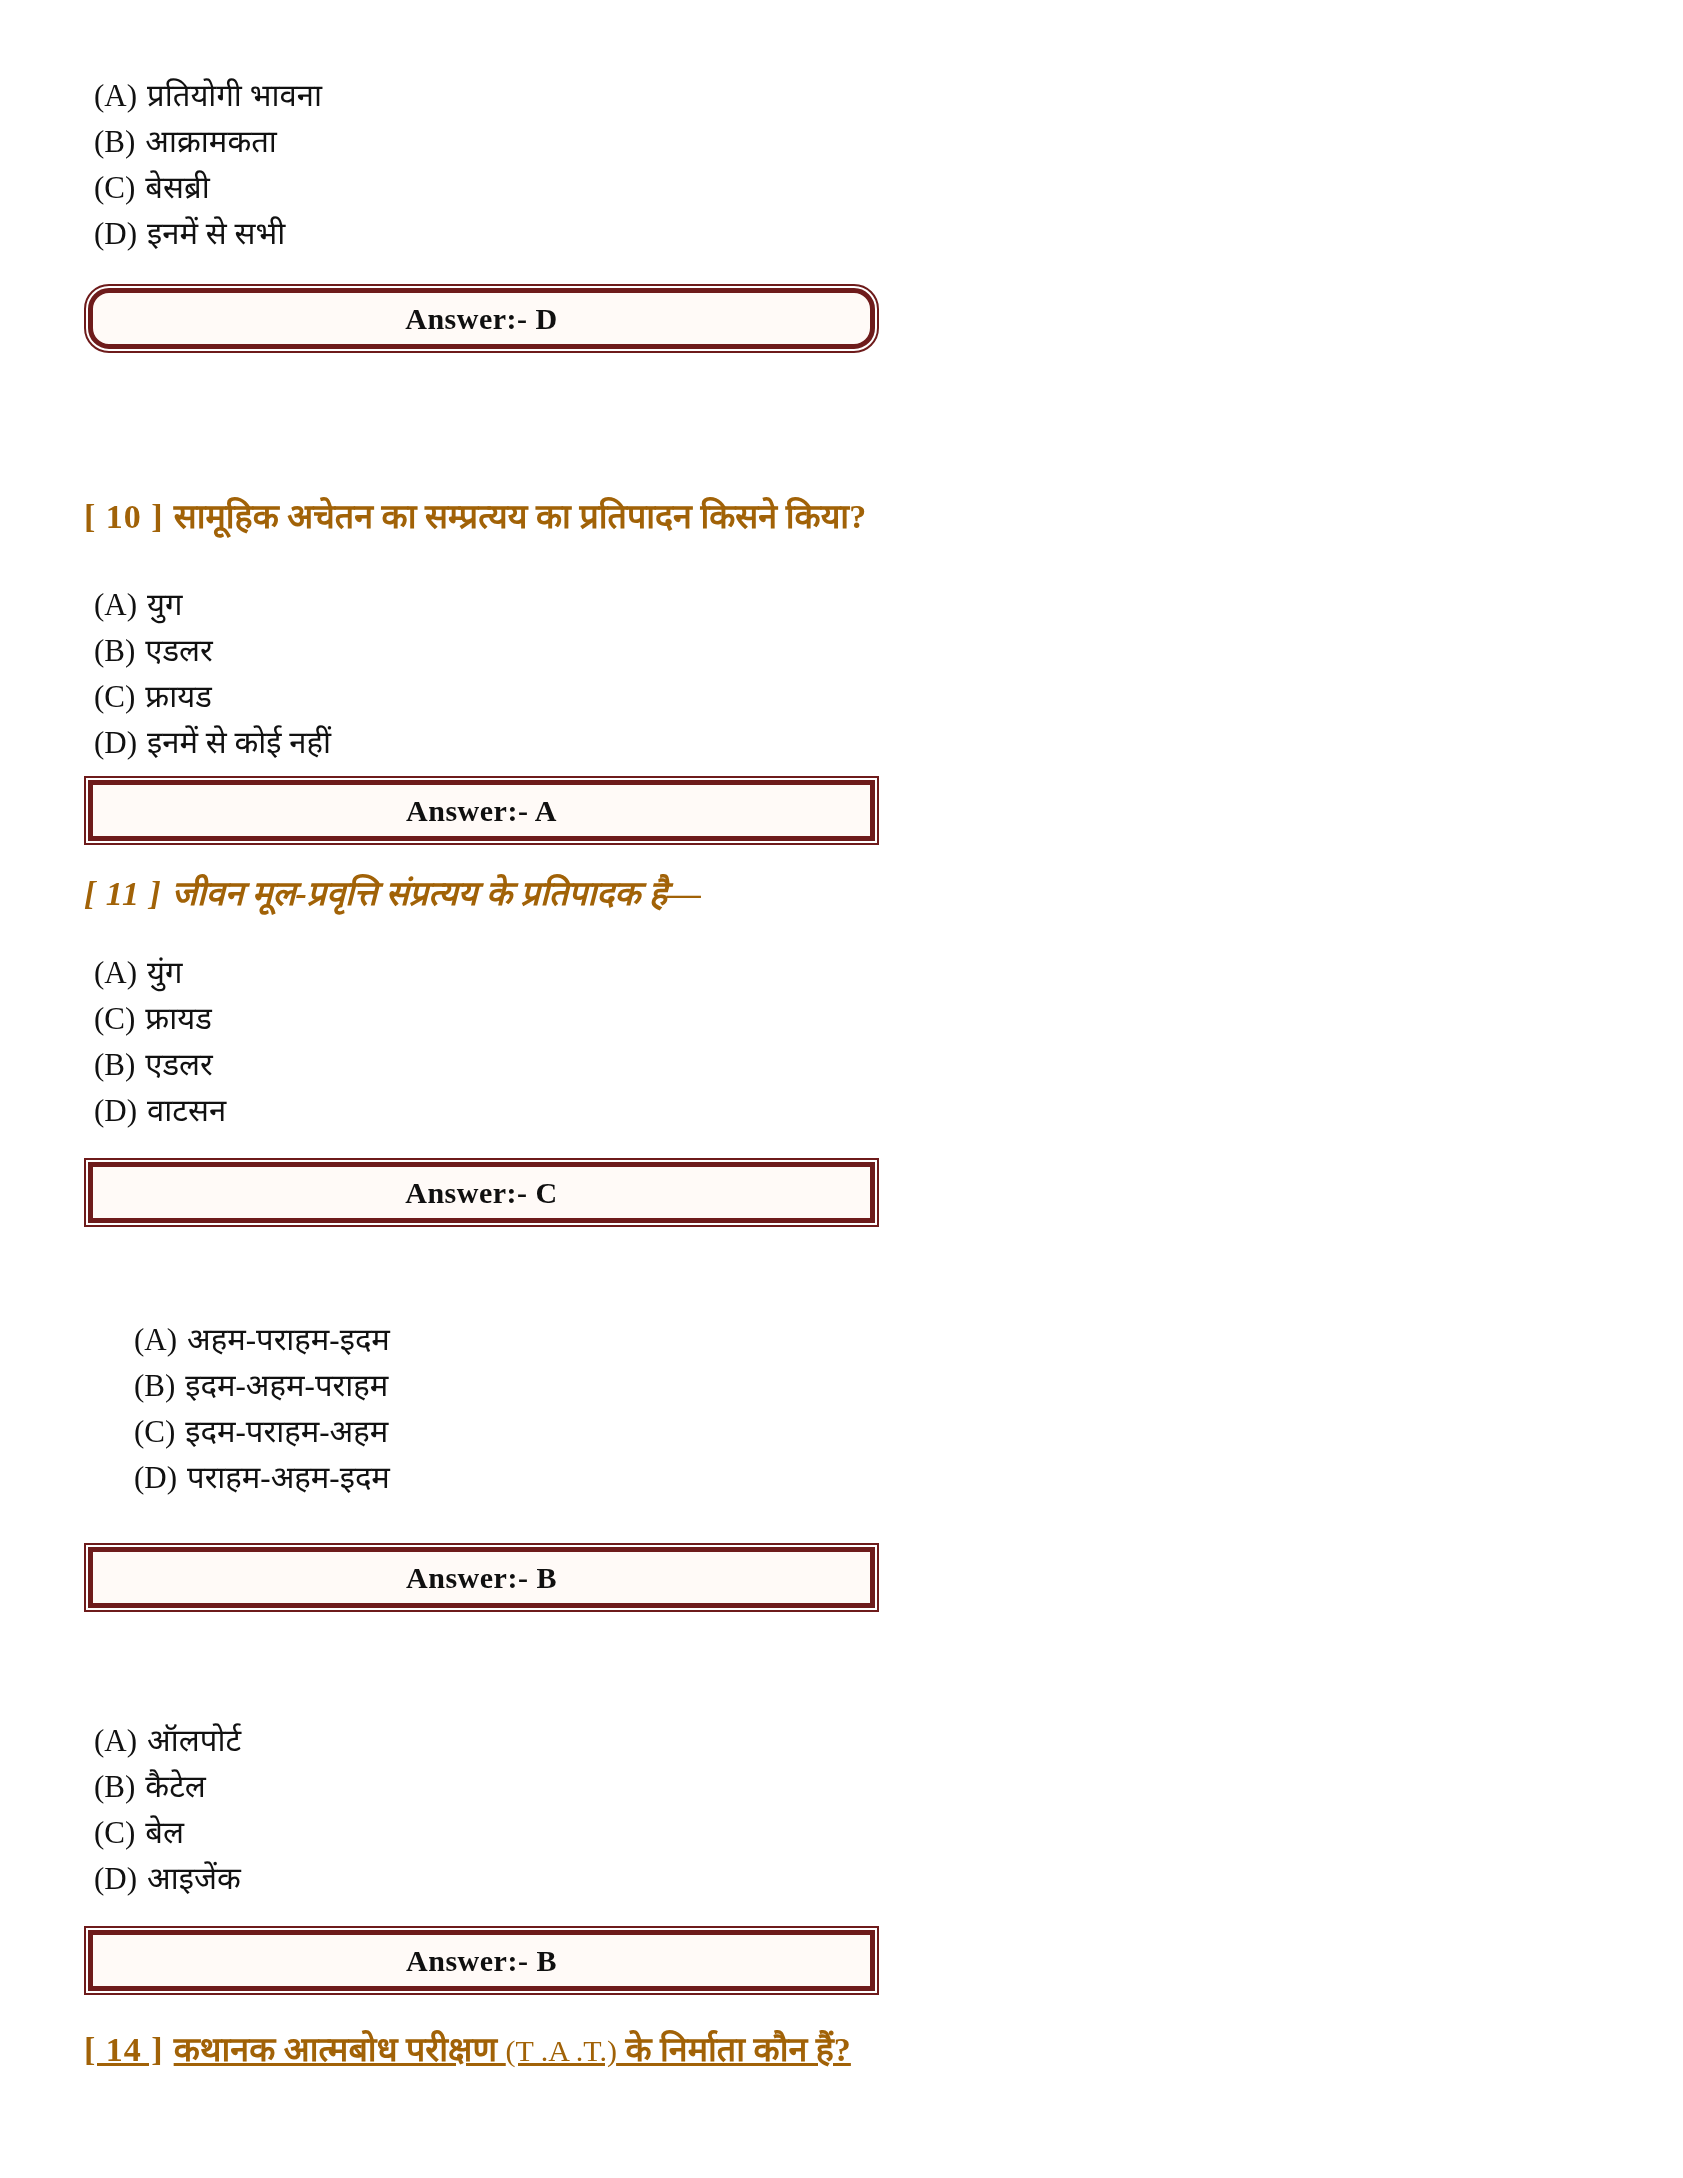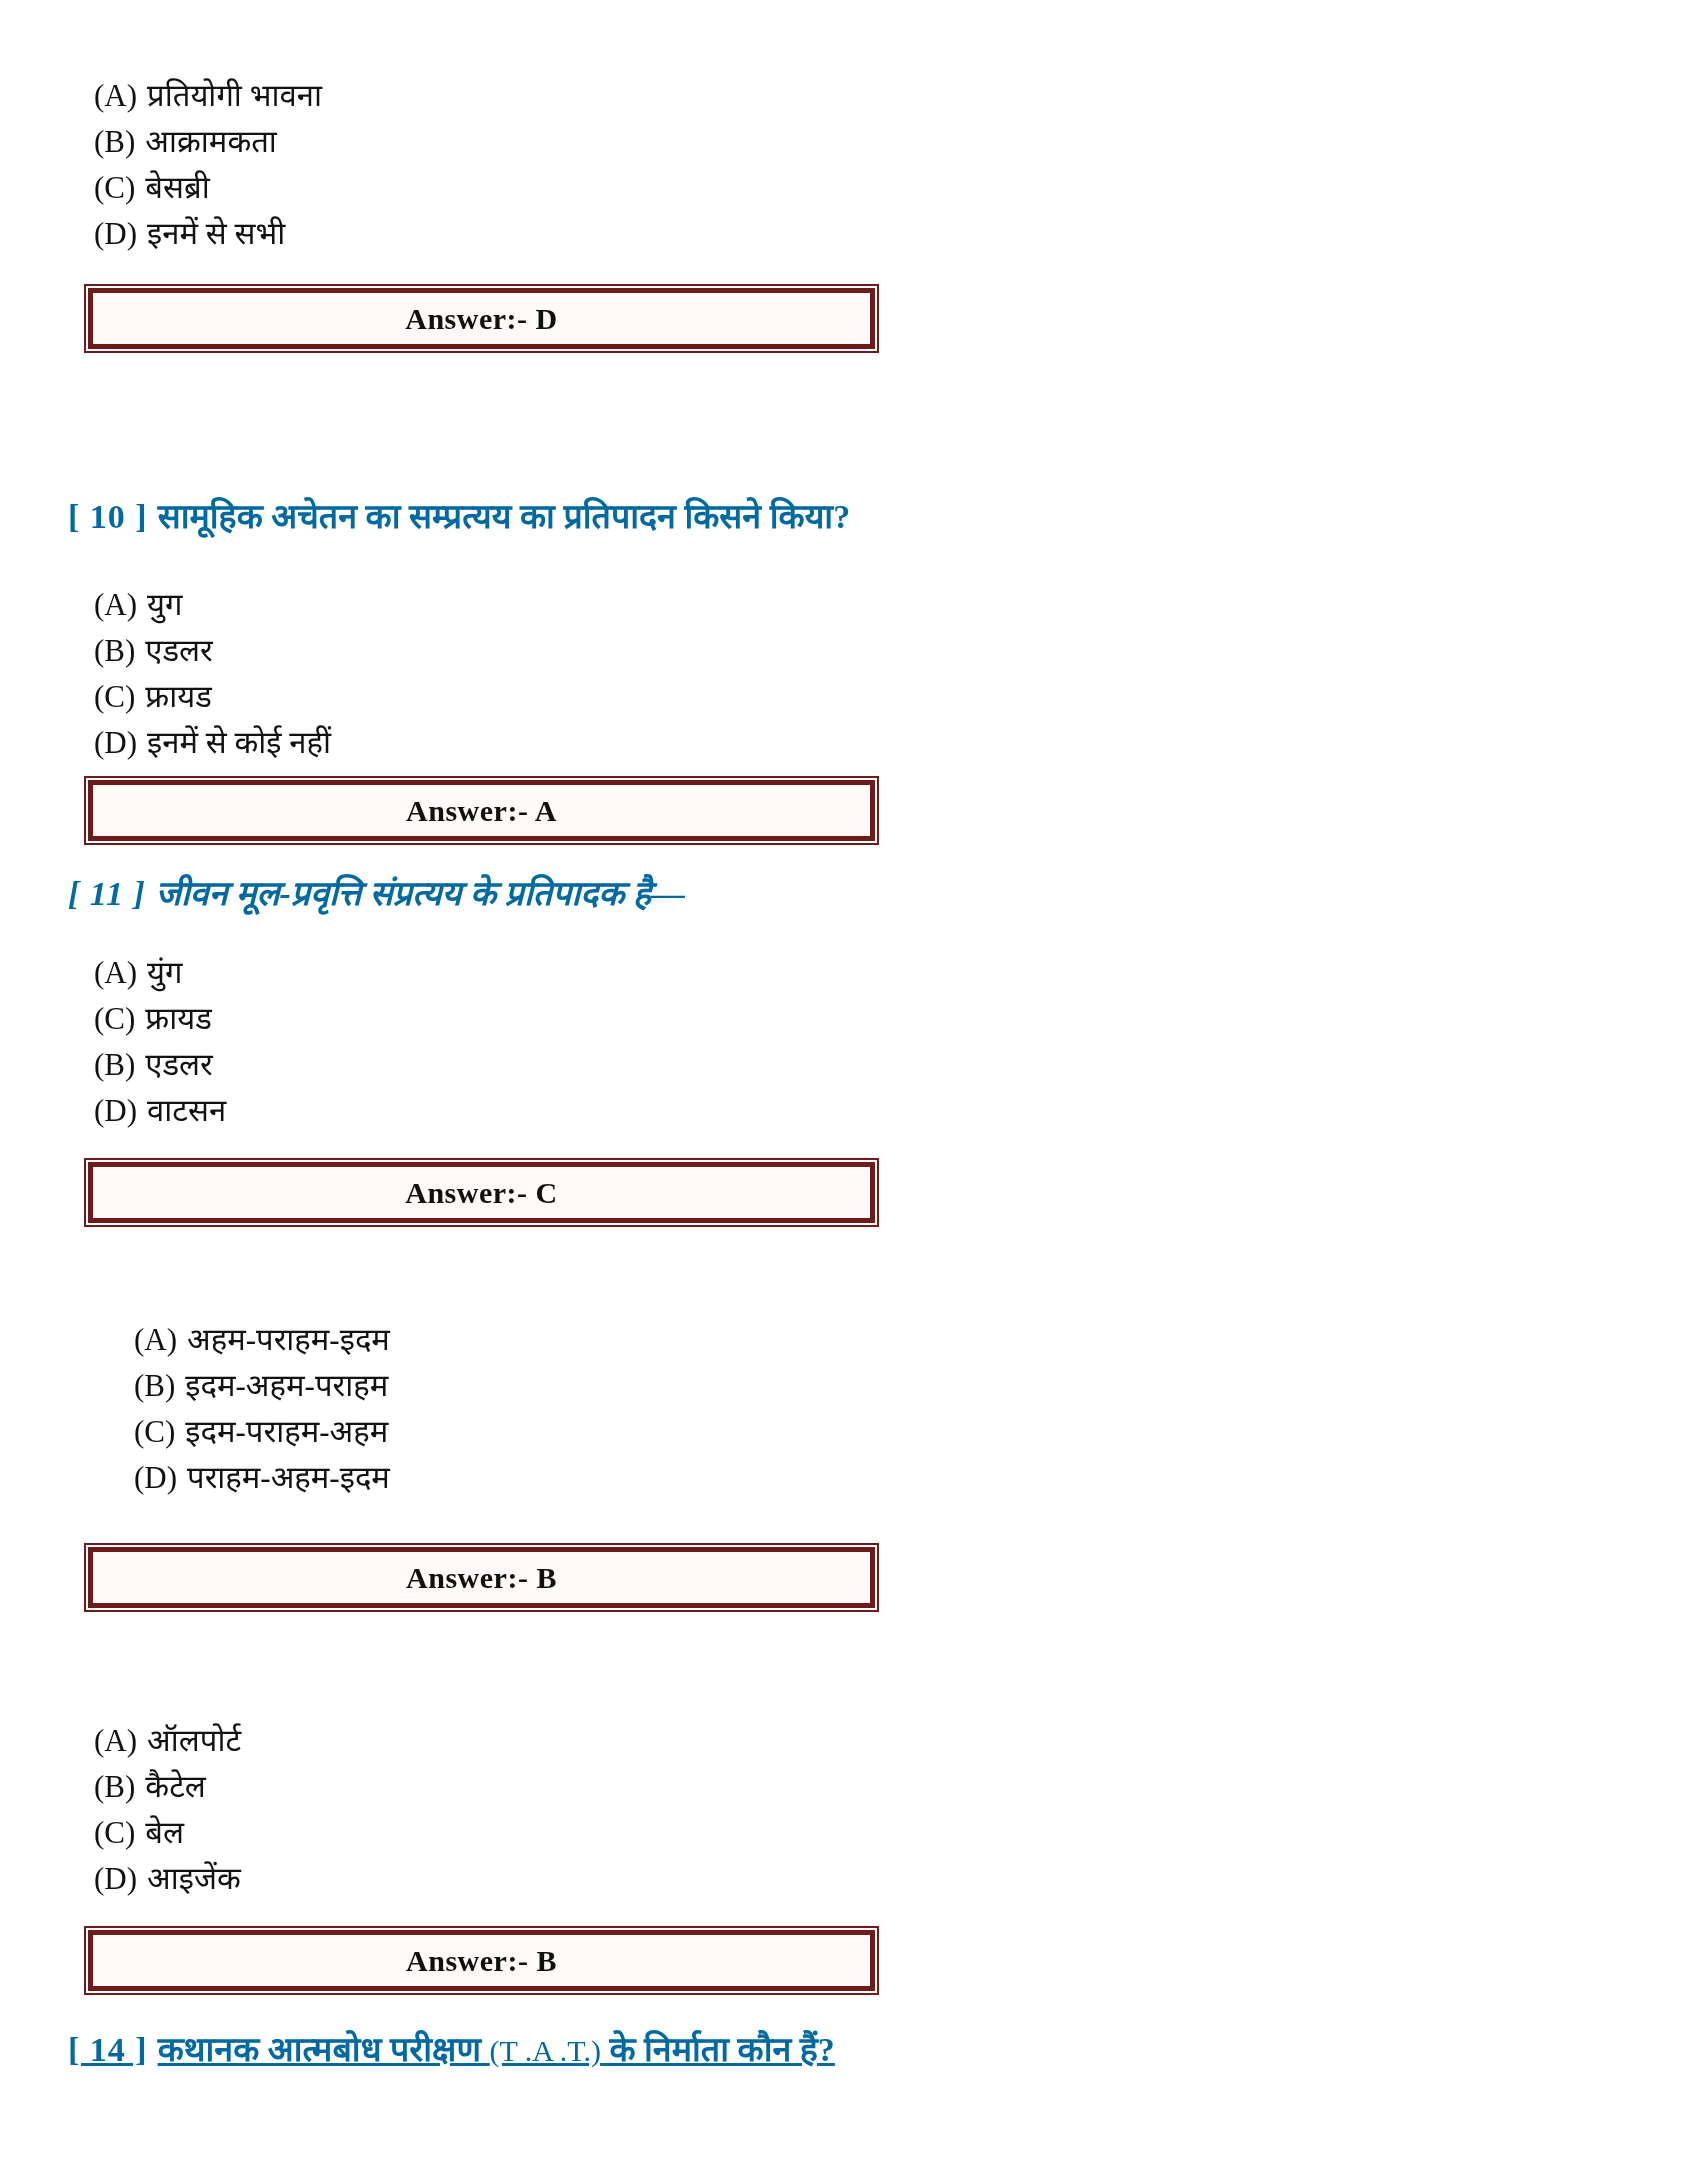--- a/index.html
+++ b/index.html
@@ -27,24 +27,24 @@
     line-height: 46px;
     font-size: 31px;
     color: #111111;
     white-space: nowrap;
   }
   .opt-label {
     margin-right: 10px;
   }
   .question {
     position: absolute;
-    left: 68px;
+    left: 84px;
     font-size: 34px;
     font-weight: bold;
-    color: #0369a1;
+    color: #a16207;
     white-space: nowrap;
   }
   .q-number {
     margin-right: 10px;
     letter-spacing: 1px;
   }
   .latin-light {
     font-weight: normal;
     font-size: 30px;
   }
@@ -62,21 +62,21 @@
     justify-content: center;
   }
   .answer-text {
     font-size: 30px;
     font-weight: bold;
     color: #101010;
     letter-spacing: 0.5px;
   }
   
   #opts-q9   { top: 73px;  }
-  #box-q9    { top: 288px; }
+  #box-q9    { top: 288px; border-radius: 21px; }
   #q10       { top: 492px; }
   #opts-q10  { top: 582px; }
   #box-q10   { top: 780px; }
   #q11       { top: 869px; font-style: italic; }
   #opts-q11  { top: 950px; }
   #box-q11   { top: 1162px; }
   #q12       { top: 1259px; }
   #opts-q12  { top: 1317px; margin-left: 40px; }
   #box-q12   { top: 1547px; }
   #q13       { top: 1641px; }

